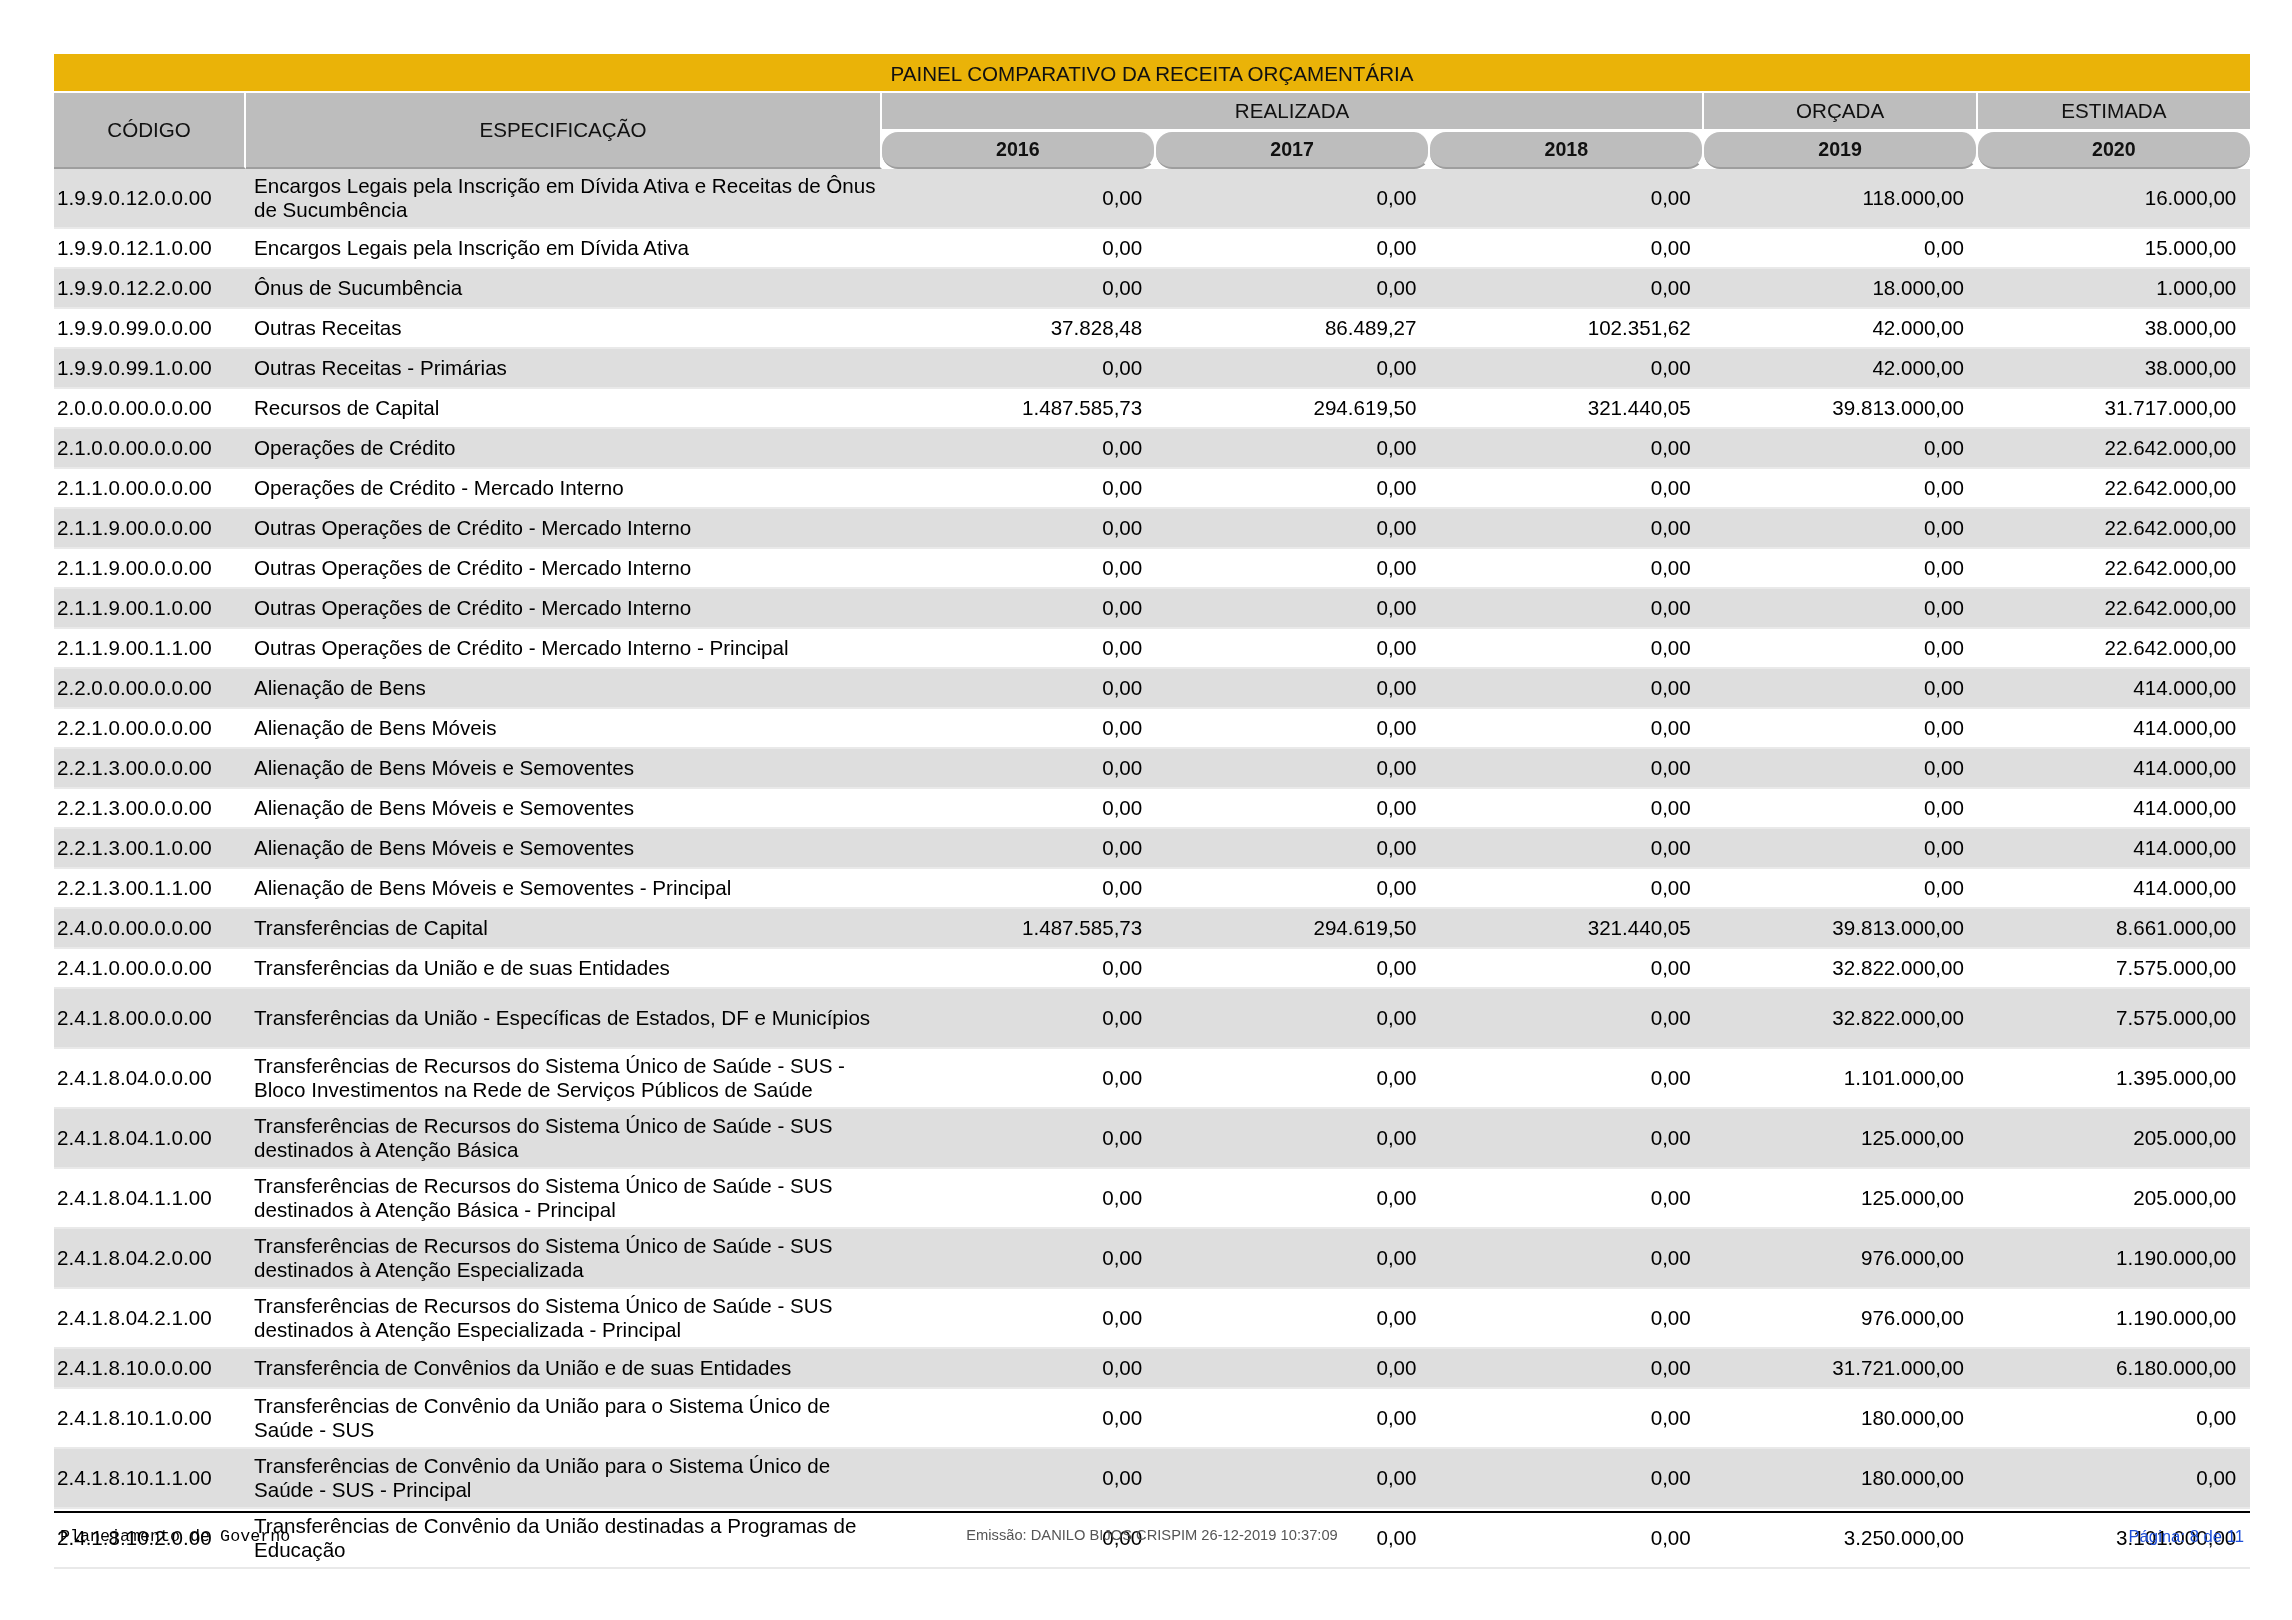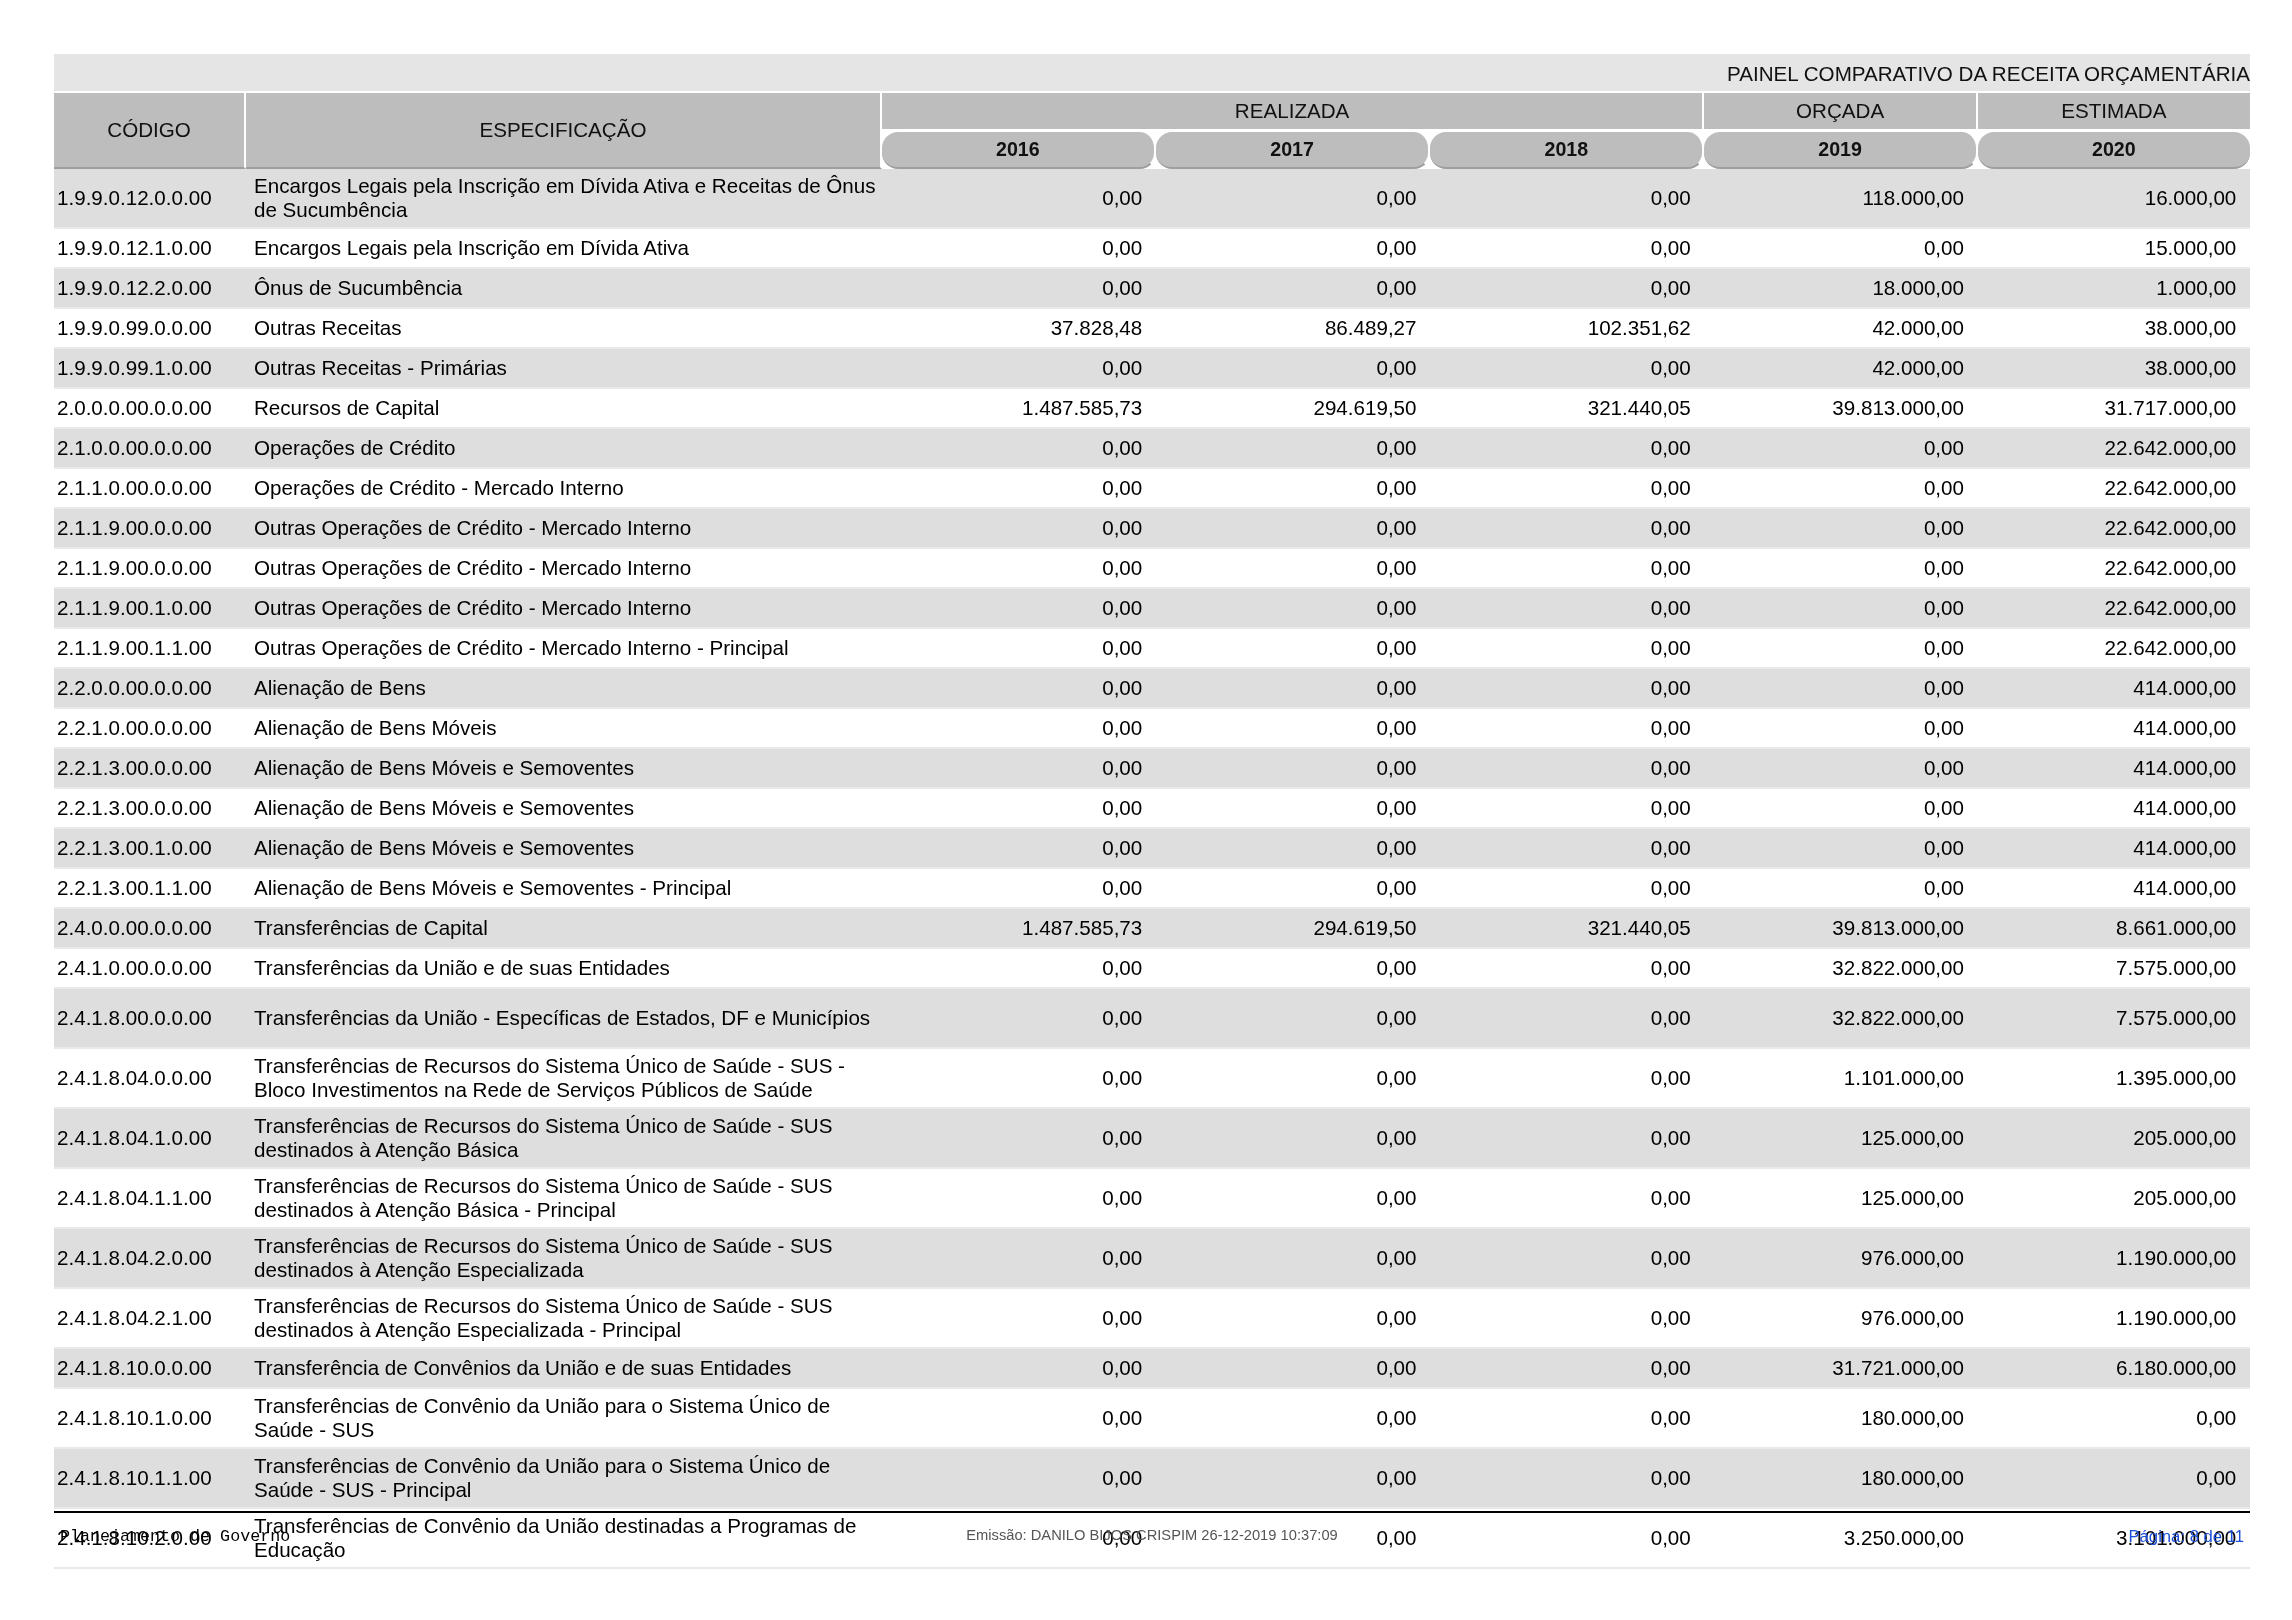--- a/index.html
+++ b/index.html
@@ -1,18 +1,18 @@
 <!DOCTYPE html>
 <html><head>
 <meta charset="utf-8">
 <style>
   html, body { margin:0; padding:0; background:#ffffff; }
   body { width:2293px; height:1620px; position:relative; font-family:"Liberation Sans", sans-serif; color:#000; overflow:hidden; }
   .page { position:absolute; left:54px; top:54px; width:2196px; }
-  .title-bar { height:37px; background:#e5e5e5; text-align:right; font-size:20.6px; line-height:39px; color:#111; border-bottom:2.9px solid #fff; }
+  .title-bar { height:37px; background:#eab308; text-align:center; font-size:20.6px; line-height:39px; color:#111; border-bottom:2.9px solid #fff; }
   table.grid { width:2196px; border-collapse:separate; border-spacing:0; table-layout:fixed; }
   table.grid th { background:#bdbdbd; font-weight:normal; font-size:20.6px; color:#111; border-right:2.9px solid #fff; border-bottom:2px solid #9e9e9e; padding:0; }
   table.grid th:last-child { border-right:none;margin-top:41px; }
   th.group { height:35px; border-bottom:3.9px solid #fff !important; }
   th.year { height:35px; font-weight:bold !important; font-size:19.6px !important;border-radius:16px; }
   th.rowspan { height:74px; }
   table.grid td { font-size:20.6px; padding:0 13.7px 0 7.8px; vertical-align:middle; line-height:24.5px; }
   table.grid td.code { padding-left:3px; white-space:nowrap; }
   table.grid td.spec { padding-left:7.8px; padding-right:3.9px;margin-top:20px; }
   table.grid td.num { text-align:right; white-space:nowrap; }

